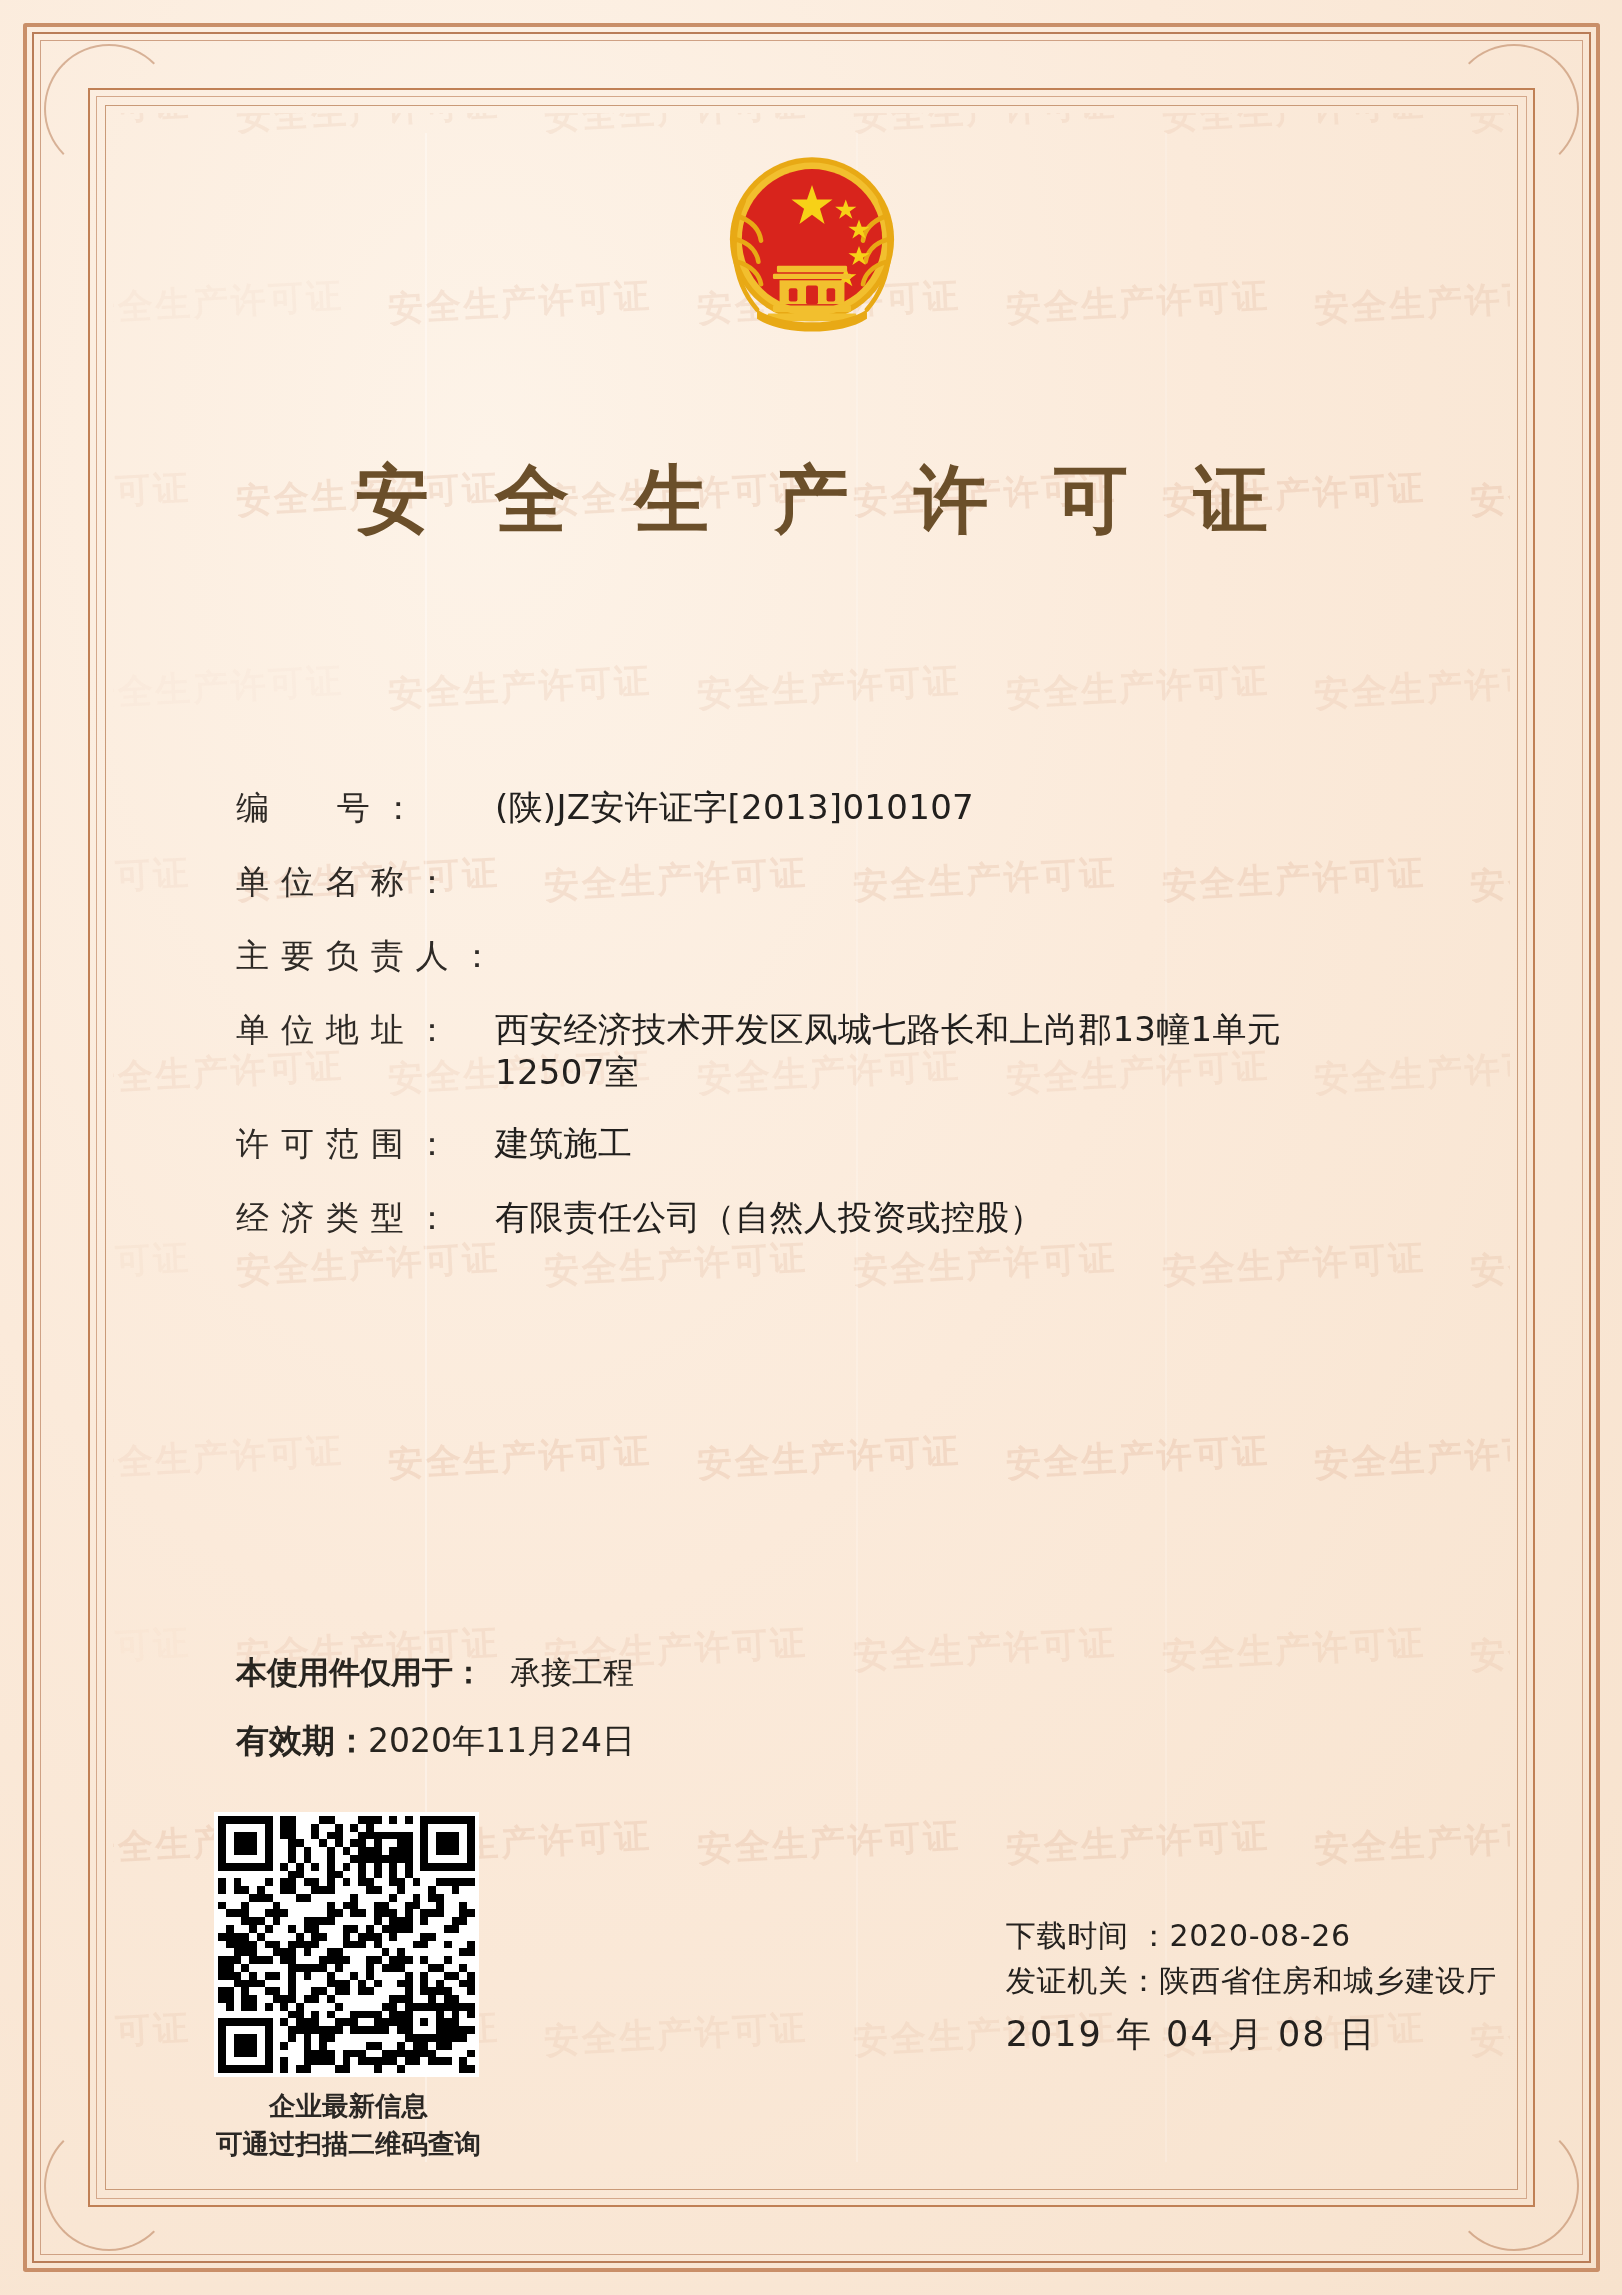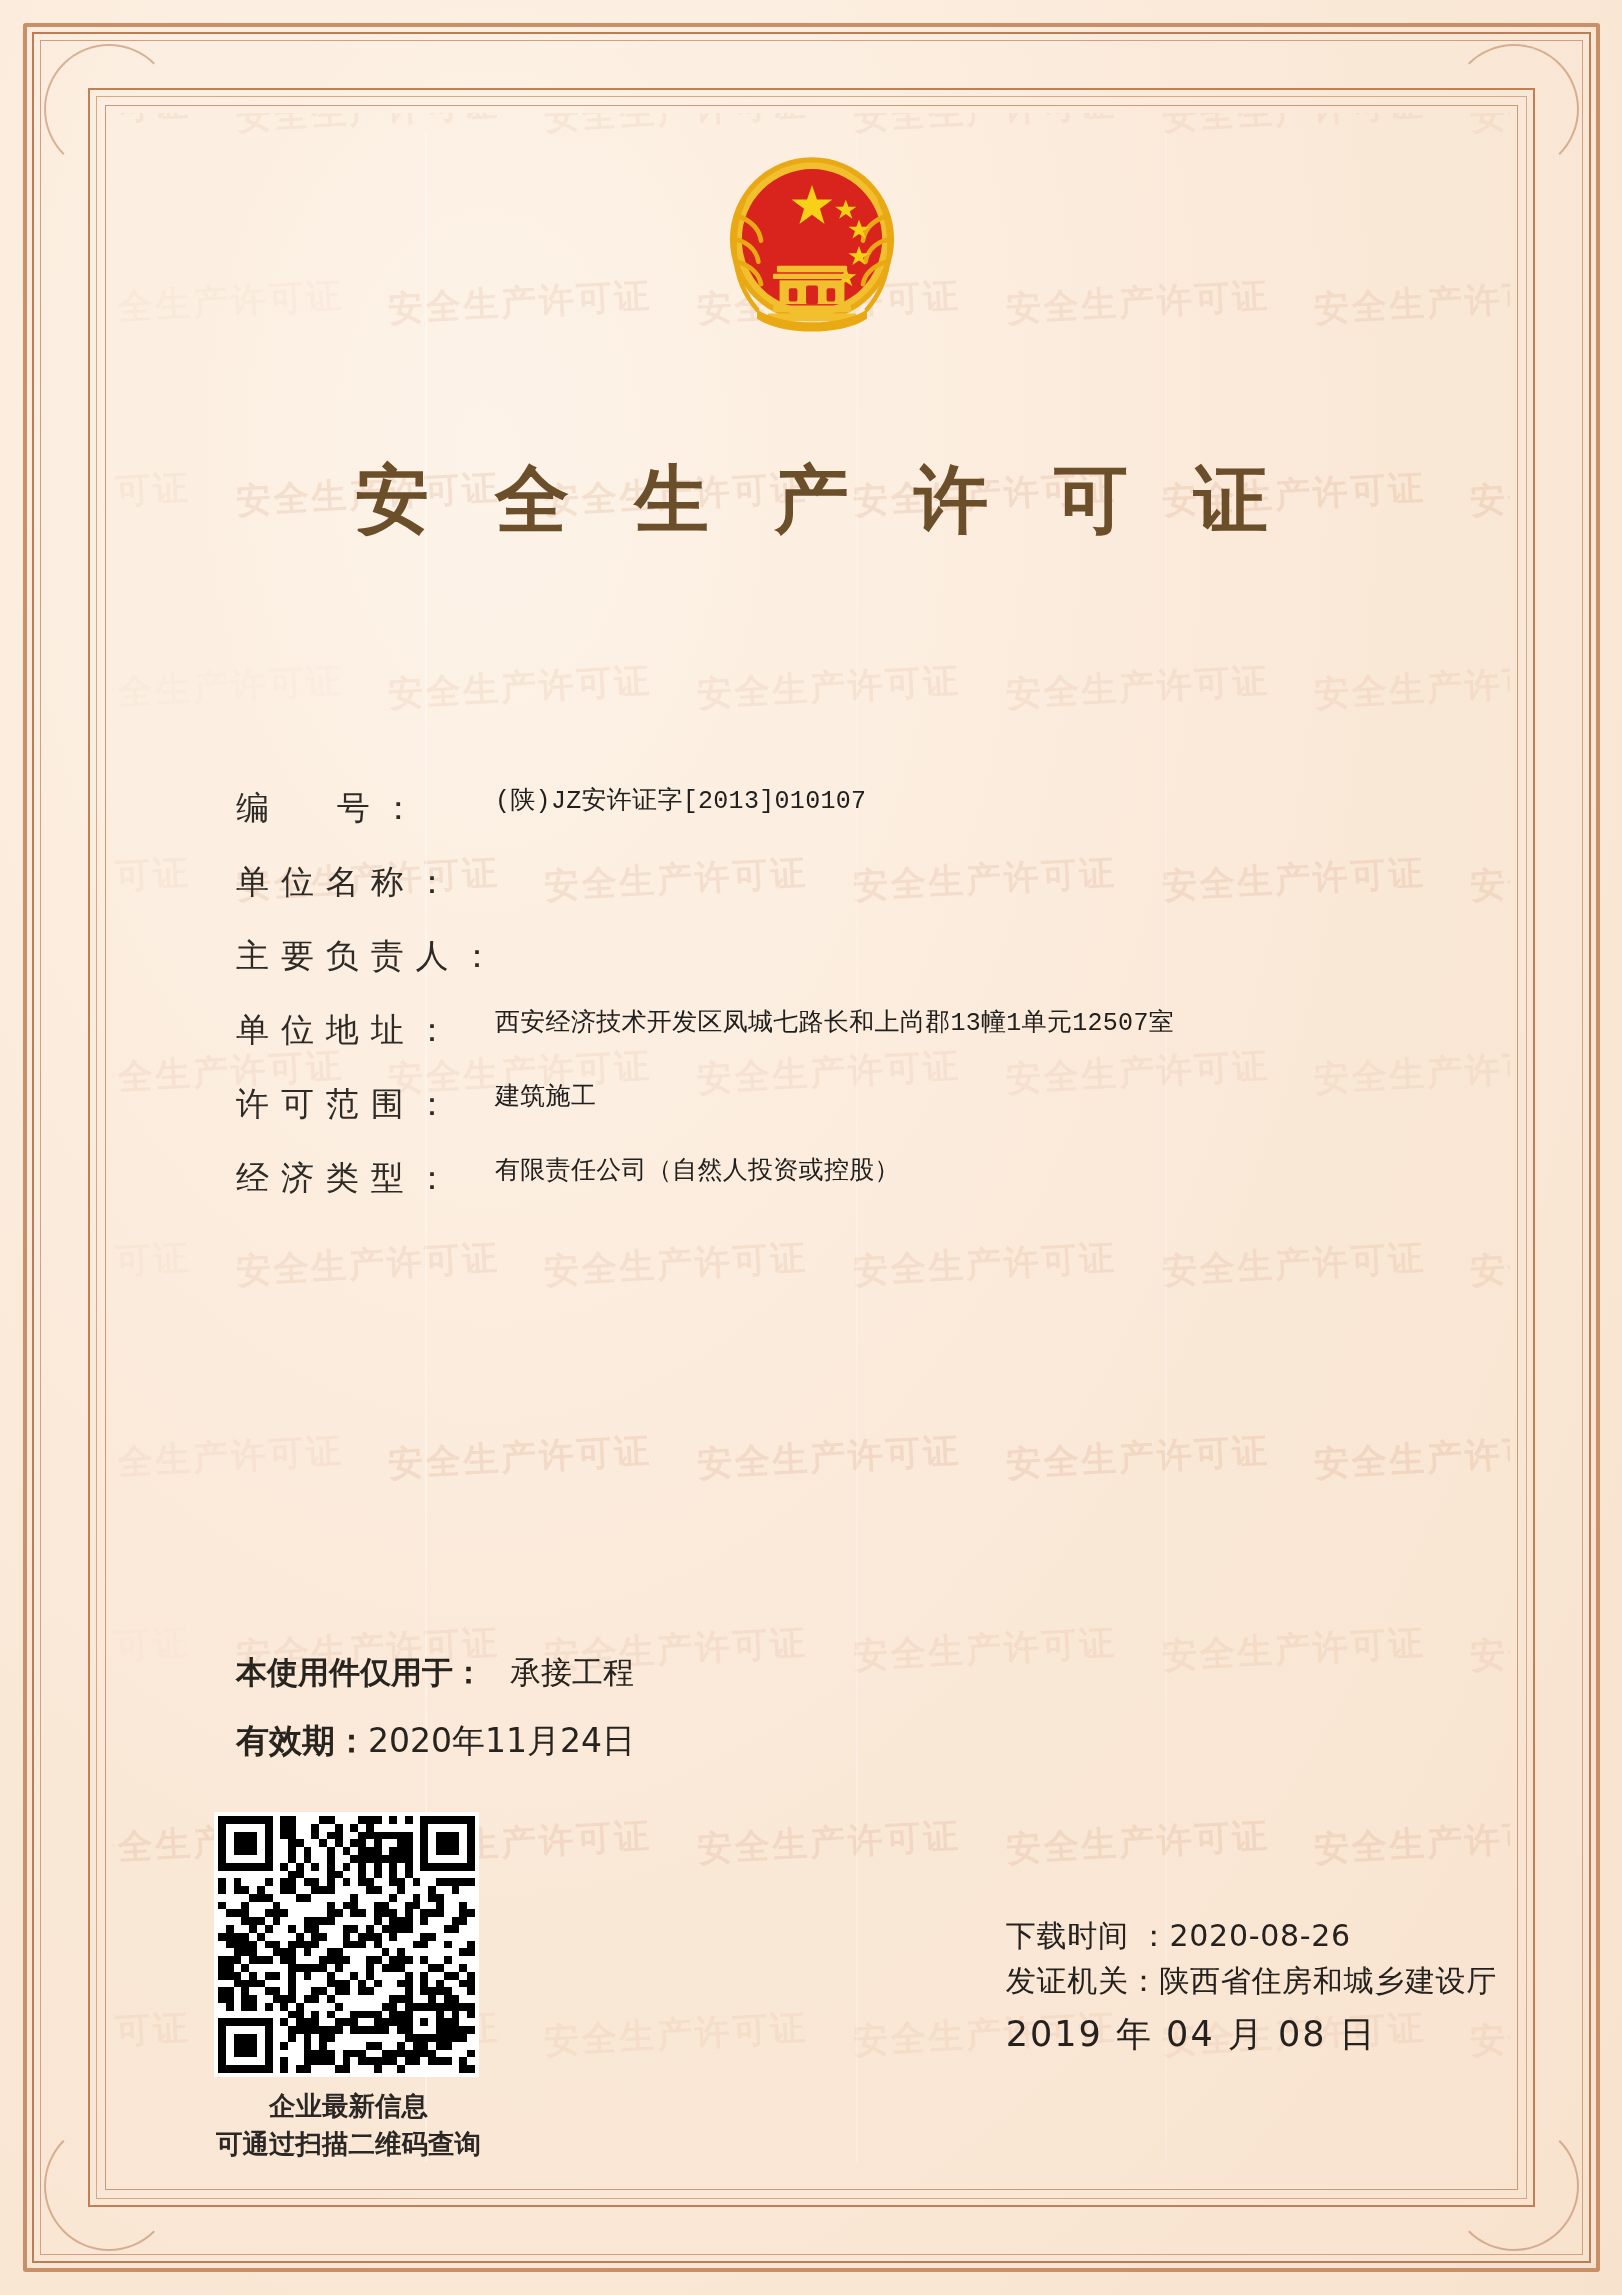--- a/index.html
+++ b/index.html
@@ -148,26 +148,25 @@
   .field-label {
     width: 259px;
     flex: 0 0 259px;
     font-size: 33px;
     font-weight: normal;
     color: #2e2a26;
     letter-spacing: 0.7px;
     white-space: pre;
   }
   .field-value {
-    font-size: 25px;
+    font-size: 34px;
     color: #22201e;
     line-height: 1.25;
     flex: 1;
     letter-spacing: 0.3px;
-    font-family: Liberation Mono, monospace;
   }
 
   
   .usage {
     position: absolute;
     left: 236px;
     top: 1652px;
     font-size: 31px;
     font-weight: bold;
     color: #27241f;

